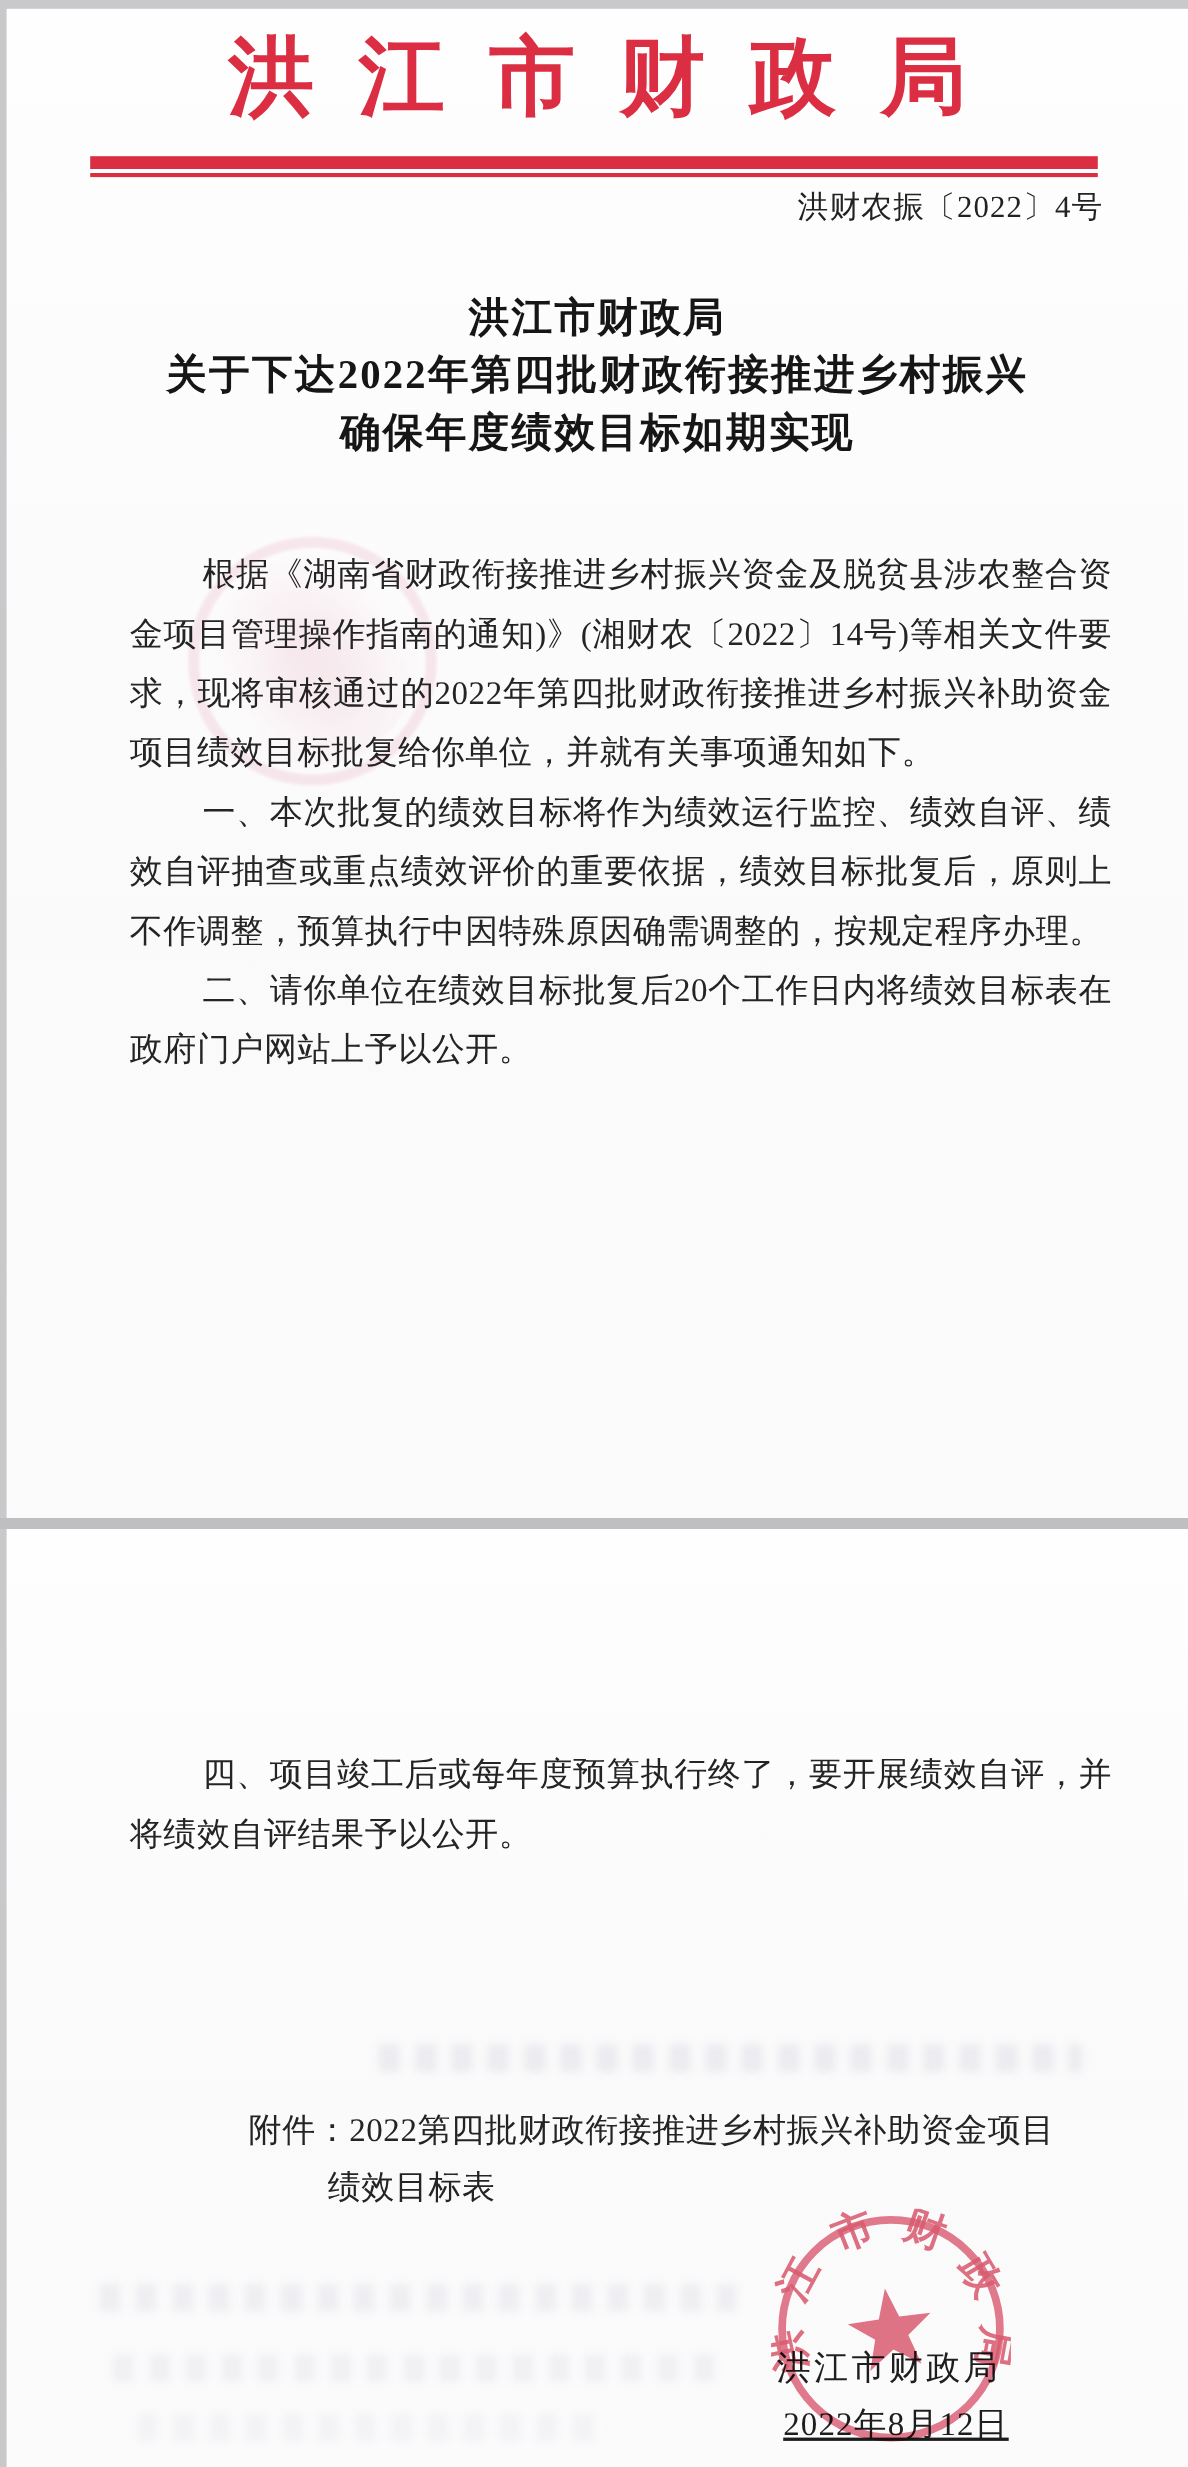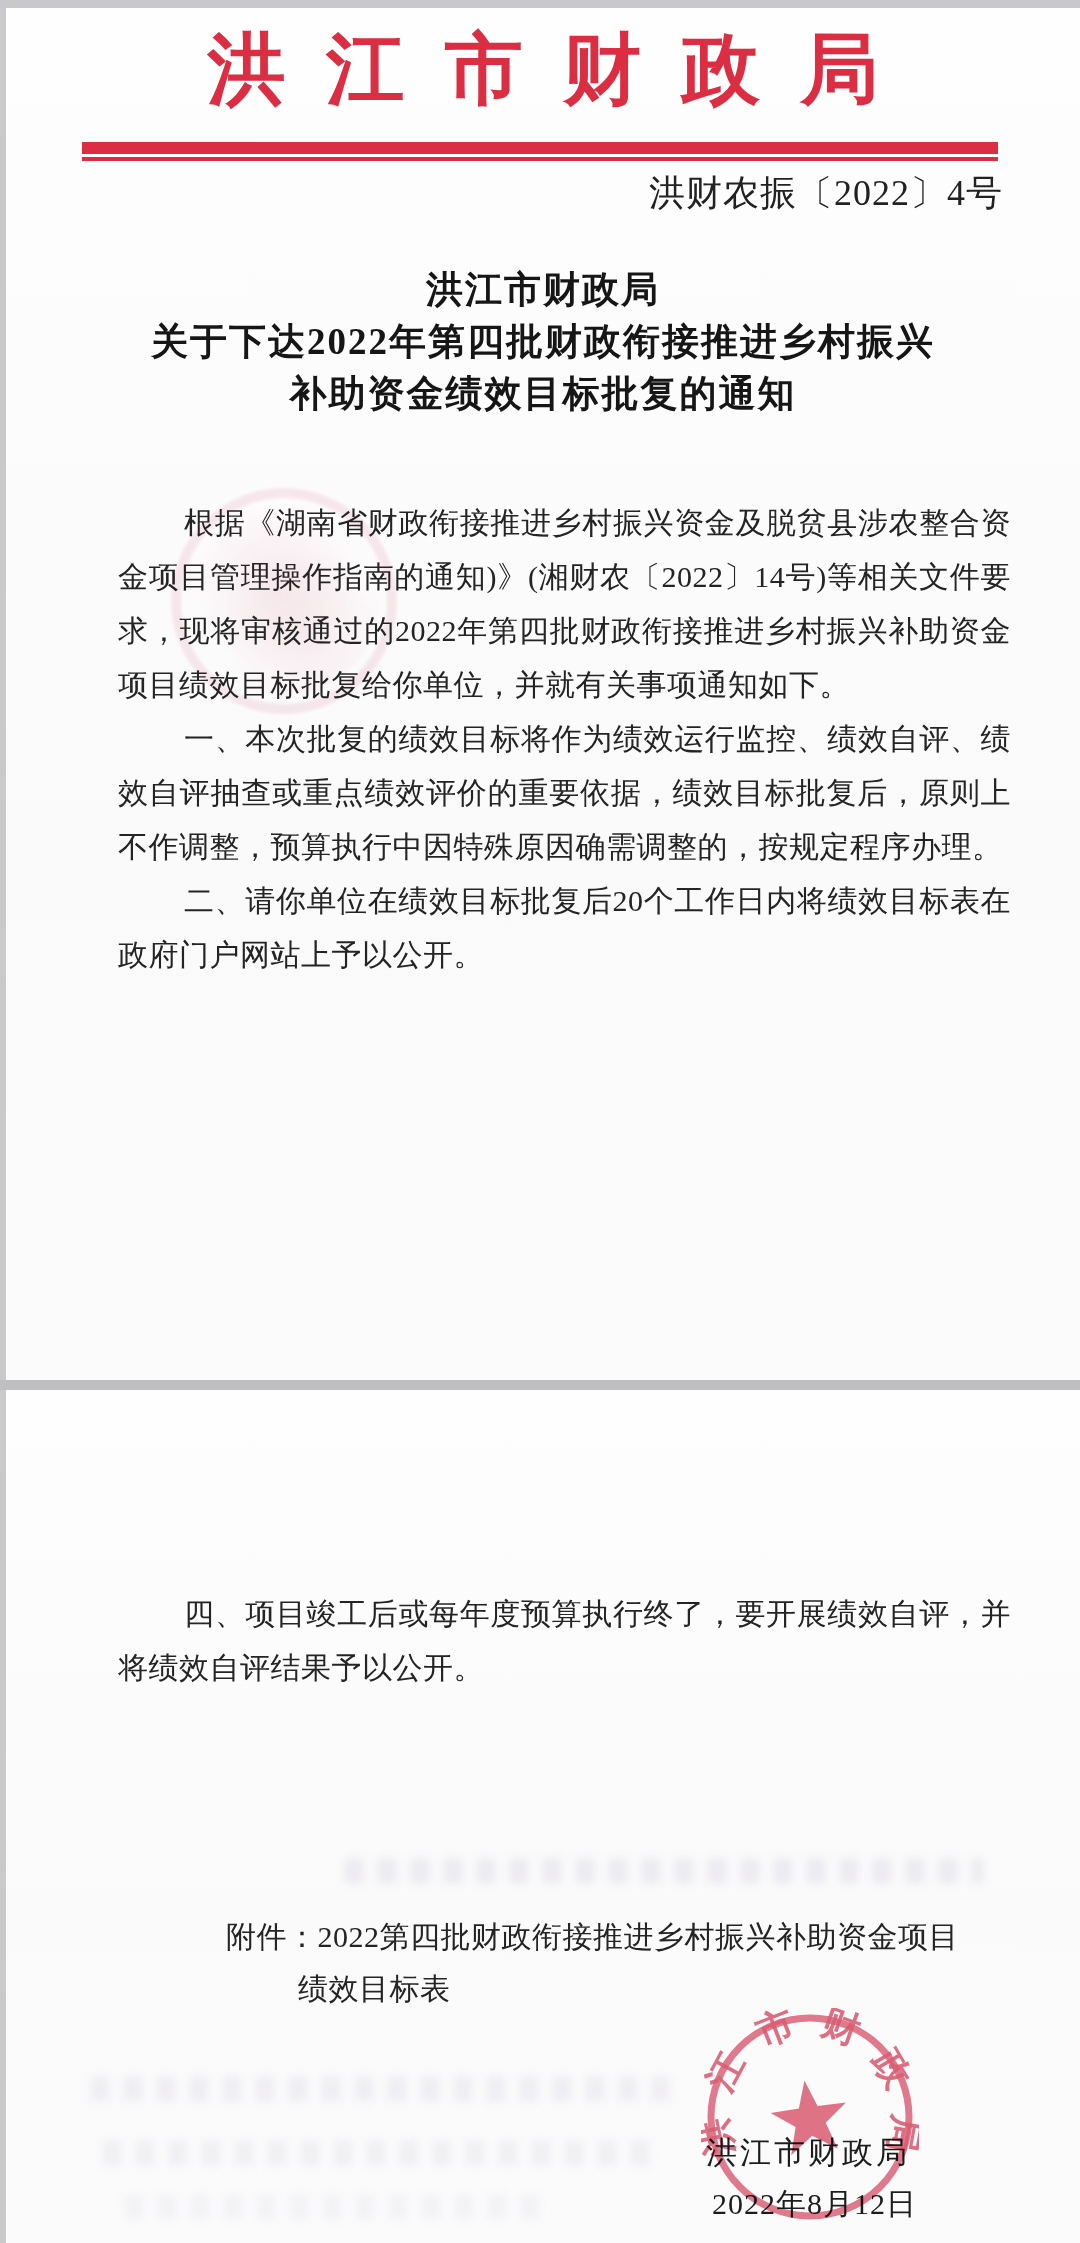--- a/index.html
+++ b/index.html
@@ -9,21 +9,21 @@
   .page1{top:8px;height:1372px;}
   .page2{top:1390px;height:853px;}
   .separator{position:absolute;left:0;top:1380px;width:1080px;height:10px;background:#bfbfc1;}
 
   
   .agency-header{position:absolute;top:10px;left:0;width:100%;text-align:center;
      font-size:78px;line-height:104px;font-weight:700;color:var(--header-red,#dc2e42);
      letter-spacing:.52em;text-indent:.52em;white-space:nowrap;}
   .red-rule{position:absolute;top:134px;left:76px;width:916px;height:19px;
      background:linear-gradient(180deg,var(--header-red,#dc2e42) 0 12px,#ffffff 12px 15px,var(--header-red,#dc2e42) 15px 19px);}
-  .doc-number{position:absolute;top:161px;right:77px;font-size:36px;letter-spacing:1px;color:#222;}
+  .doc-number{position:absolute;top:161px;right:77px;font-size:28px;letter-spacing:1px;color:#222;}
   .doc-title{position:absolute;top:256px;left:0;width:100%;text-align:center;
      font-size:37px;line-height:52px;font-weight:700;color:#161616;letter-spacing:2px;}
   .bleed-circle{position:absolute;left:165px;top:480px;width:206px;height:206px;border-radius:50%;
      border:10px solid rgba(204,84,112,.12);filter:blur(1.5px);}
   .bleed-circle::after{content:"";position:absolute;inset:8px;border-radius:50%;
      background:radial-gradient(circle at 45% 40%,rgba(204,84,112,.10),rgba(204,84,112,0) 55%),
                 radial-gradient(circle at 65% 72%,rgba(204,84,112,.08),rgba(204,84,112,0) 50%);}
   .body-text{position:absolute;left:112px;width:893px;font-size:30px;line-height:54px;
      text-align:justify;letter-spacing:.5px;color:var(--body-text,#242424);}
   .body1{top:488px;}
@@ -34,38 +34,38 @@
   .body2{top:197px;}
   .ghost{position:absolute;height:26px;border-radius:3px;filter:blur(4px);opacity:.45;
      background:repeating-linear-gradient(90deg,rgba(148,146,168,.32) 0 20px,rgba(148,146,168,0) 20px 33px);}
   .ghost-a{left:338px;top:468px;width:640px;}
   .ghost-b{left:84px;top:686px;width:580px;opacity:.38;}
   .ghost-c{left:96px;top:750px;width:560px;opacity:.34;}
   .ghost-d{left:118px;top:804px;width:430px;opacity:.26;}
   .attachment{position:absolute;left:220px;top:521px;font-size:30px;line-height:52px;letter-spacing:.5px;}
   .attachment .att2{margin-left:72px;}
   .signer{position:absolute;left:700px;top:742px;font-size:31px;letter-spacing:3px;color:#1d1d1d;z-index:2;}
-  .sign-date{position:absolute;left:706px;top:794px;font-size:30px;letter-spacing:1px;color:#1d1d1d;z-index:2;}
+  .sign-date{position:absolute;left:706px;top:794px;font-size:30px;letter-spacing:1px;color:#1d1d1d;z-index:2;text-decoration:underline;}
   .seal{position:absolute;left:695px;top:618px;z-index:3;mix-blend-mode:multiply;opacity:.92;}
   .seal text{font-family:"Liberation Serif","DejaVu Serif",serif;font-weight:700;}
 </style>
 </head>
 <body>
 
 <div class="canvas">
 
   <div class="page page1">
     <div class="agency-header">洪江市财政局</div>
     <div class="red-rule"></div>
     <div class="doc-number">洪财农振〔2022〕4号</div>
 
     <div class="doc-title">
       <div>洪江市财政局</div>
       <div>关于下达2022年第四批财政衔接推进乡村振兴</div>
-      <div>补助资金绩效目标批复的通知</div>
+      <div>确保年度绩效目标如期实现</div>
     </div>
 
     <div class="bleed-circle"></div>
 
     <div class="body-text body1">
       <p>根据《湖南省财政衔接推进乡村振兴资金及脱贫县涉农整合资金项目管理操作指南的通知)》(湘财农〔2022〕14号)等相关文件要求，现将审核通过的2022年第四批财政衔接推进乡村振兴补助资金项目绩效目标批复给你单位，并就有关事项通知如下。</p>
       <p>一、本次批复的绩效目标将作为绩效运行监控、绩效自评、绩效自评抽查或重点绩效评价的重要依据，绩效目标批复后，原则上不作调整，预算执行中因特殊原因确需调整的，按规定程序办理。</p>
       <p>二、请你单位在绩效目标批复后20个工作日内将绩效目标表在政府门户网站上予以公开。</p>
     </div>
   </div>

